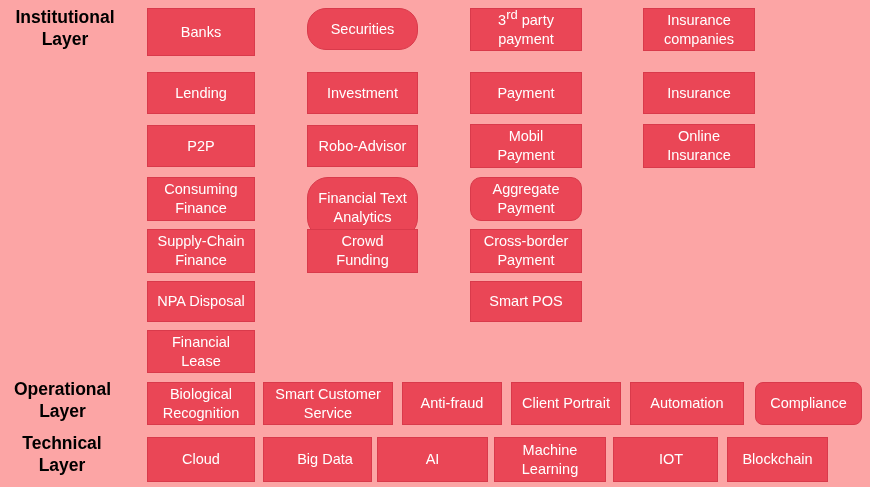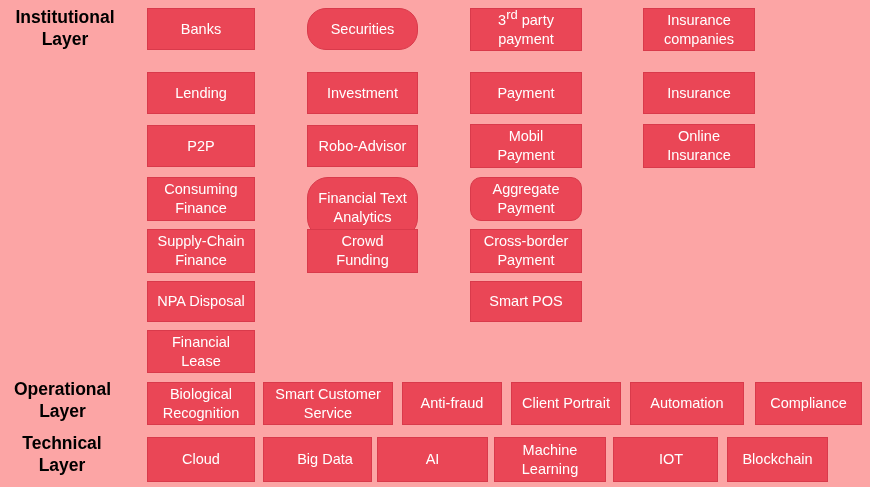--- a/index.html
+++ b/index.html
@@ -46,21 +46,21 @@
 
 <div class="canvas">
 
   <div class="layer-label" style="left:0px; top:6px; width:130px;">Institutional
 Layer</div>
   <div class="layer-label" style="left:0px; top:378px; width:125px;">Operational
 Layer</div>
   <div class="layer-label" style="left:2px; top:432px; width:120px;">Technical
 Layer</div>
 
-  <div class="box" style="left:147px; top:8px;   width:108px; height:42px;text-align:center;">Banks</div>
+  <div class="box" style="left:147px; top:8px;   width:108px; height:48px;text-align:center;">Banks</div>
   <div class="box" style="left:147px; top:72px;  width:108px; height:42px;">Lending</div>
   <div class="box" style="left:147px; top:125px; width:108px; height:42px;">P2P</div>
   <div class="box" style="left:147px; top:177px; width:108px; height:44px;">Consuming
 Finance</div>
   <div class="box" style="left:147px; top:229px; width:108px; height:44px;">Supply-Chain
 Finance</div>
   <div class="box" style="left:147px; top:281px; width:108px; height:41px;">NPA Disposal</div>
   <div class="box" style="left:147px; top:330px; width:108px; height:43px;">Financial
 Lease</div>
 
@@ -91,21 +91,21 @@
   <div class="box" style="left:643px; top:124px; width:112px; height:44px;">Online
 Insurance</div>
 
   <div class="box" style="left:147px; top:382px; width:108px; height:43px;">Biological
 Recognition</div>
   <div class="box" style="left:263px; top:382px; width:130px; height:43px;">Smart Customer
 Service</div>
   <div class="box" style="left:402px; top:382px; width:100px; height:43px;">Anti-fraud</div>
   <div class="box" style="left:511px; top:382px; width:110px; height:43px;">Client Portrait</div>
   <div class="box" style="left:630px; top:382px; width:114px; height:43px;">Automation</div>
-  <div class="box" style="left:755px; top:382px; width:107px; height:43px;">Compliance</div>
+  <div class="box" style="left:755px; top:382px; width:107px; height:43px;border-radius:8px;">Compliance</div>
 
   <div class="box" style="left:147px; top:437px; width:108px; height:45px;">Cloud</div>
   <div class="box" style="left:263px; top:437px; width:109px; height:45px;padding-left:19px;">Big Data</div>
   <div class="box" style="left:377px; top:437px; width:111px; height:45px;">AI</div>
   <div class="box" style="left:494px; top:437px; width:112px; height:45px;">Machine
 Learning</div>
   <div class="box" style="left:613px; top:437px; width:105px; height:45px;padding-left:15px;">IOT</div>
   <div class="box" style="left:727px; top:437px; width:101px; height:45px;">Blockchain</div>
 
 </div>

